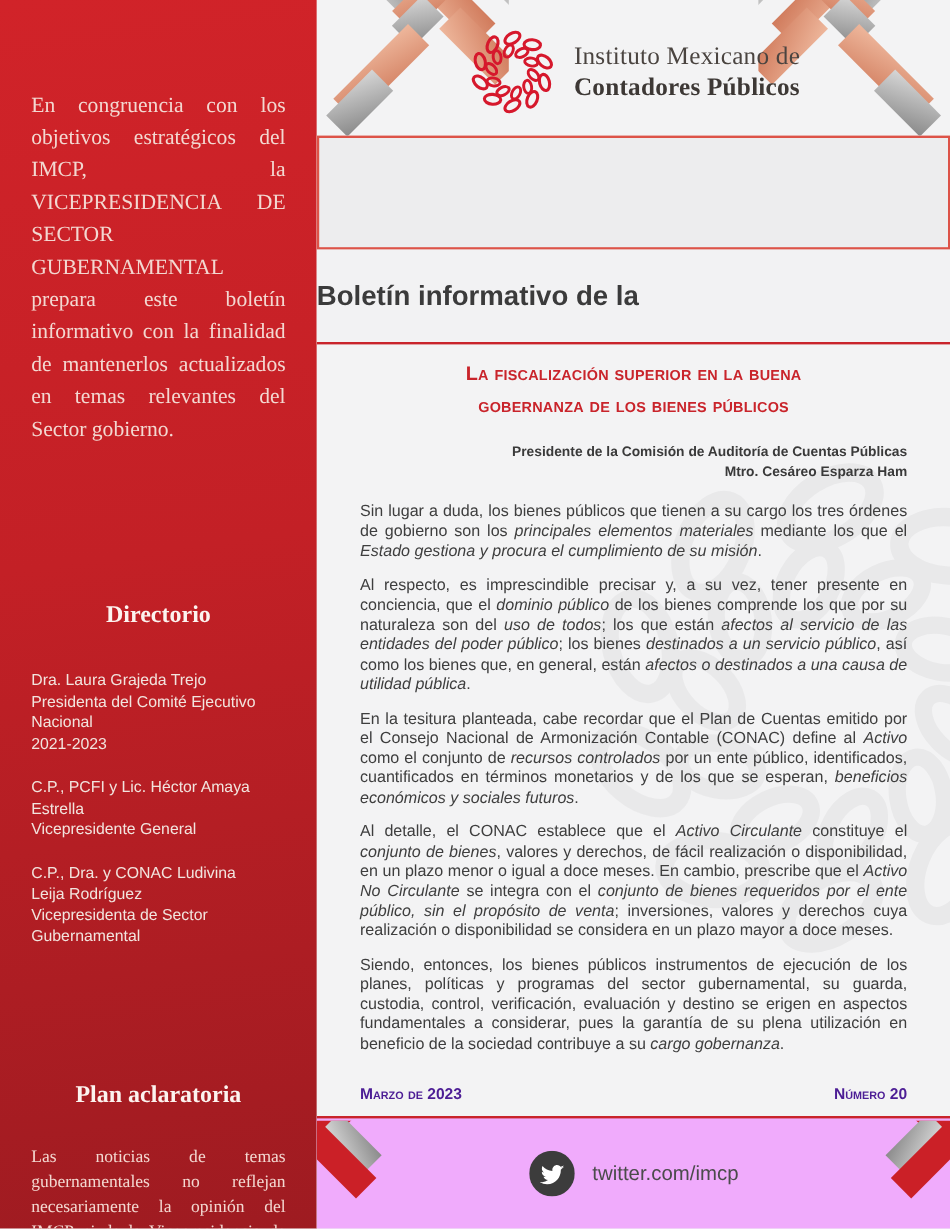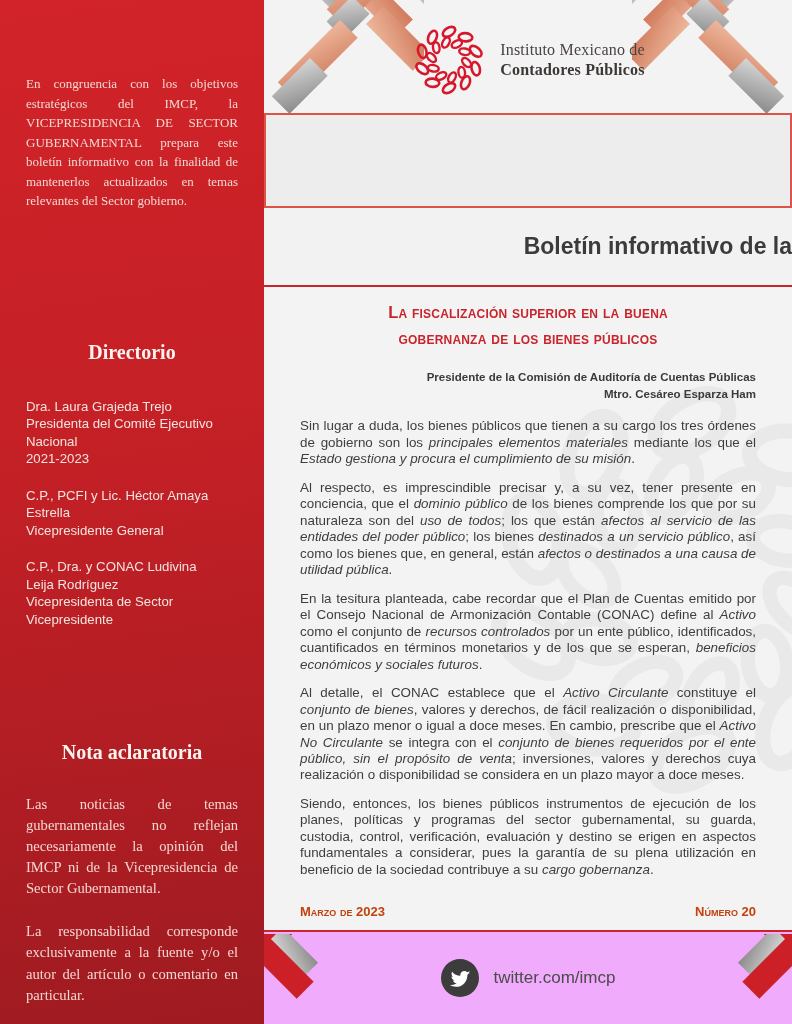--- a/index.html
+++ b/index.html
@@ -1,52 +1,52 @@
 <!DOCTYPE html>
 <html><head>
 <meta charset="utf-8">
 <style>
   * { margin:0; padding:0; box-sizing:border-box; }
   html,body { background:#e9e9ea; }
   .page { width:792px; height:1024px; display:flex; font-family:"Liberation Sans",sans-serif; background:#f3f3f4; overflow:hidden; position:relative; }
 
   
   .sidebar { width:264px; flex:none; background:linear-gradient(172deg,#d12329 0%, #c32026 45%, #9e1b21 100%); color:#f3e2db; padding:74px 26px 0; }
-  .intro { font-family:"Liberation Serif",serif; font-size:13px; line-height:1.5; text-align:justify; color:#f3d8d1; }
+  .intro { font-family:"Liberation Serif",serif; font-size:18px; line-height:1.5; text-align:justify; color:#f3d8d1; }
   .side-h { font-family:"Liberation Serif",serif; font-size:20px; font-weight:bold; text-align:center; color:#fcf3ef; }
   .side-h.dir { margin-top:130px; }
   .dir-list { margin-top:34px; font-size:13.2px; line-height:1.33; color:#f2e4de; }
   .dir-entry + .dir-entry { margin-top:19px; }
   .side-h.nota { margin-top:112px; }
   .nota-list { margin-top:30px; font-family:"Liberation Serif",serif; font-size:14.6px; line-height:1.45; text-align:justify; color:#f3d8d1; }
   .nota-list p + p { margin-top:22px; }
 
   
   .main { width:528px; flex:none; display:flex; flex-direction:column; background:#f3f3f4; position:relative; }
 
   .header { height:113px; flex:none; position:relative; overflow:hidden; display:flex; align-items:center; justify-content:center; }
   .brand { display:flex; align-items:center; gap:13px; margin-top:6px; position:relative; z-index:2; }
   .logo-svg { width:76px; height:76px; color:#d6182c; display:block; }
-  .brand-text { font-family:"Liberation Serif",serif; font-size:16px; line-height:1.22; color:#4a4440; letter-spacing:.2px; }
+  .brand-text { font-family:"Liberation Serif",serif; font-size:21px; line-height:1.22; color:#4a4440; letter-spacing:.2px; }
   .brand-text .b { font-weight:bold; color:#3d3835; }
   .weave { position:absolute; top:-6px; width:170px; height:122px; }
   .weave.l { left:-10px; }
   .weave.r { right:-10px; transform:scaleX(-1); }
 
   .red-box { height:95px; flex:none; border:2px solid #dd5348; background:#ededee; }
 
-  .banner { height:79px; flex:none; border-bottom:2px solid #c9242b; background:#f2f2f3; display:flex; flex-direction:column; justify-content:center; text-align:right; font-size:23px; font-weight:bold; color:#3b3b3b; line-height:1.24; }
+  .banner { height:79px; flex:none; border-bottom:2px solid #c9242b; background:#f2f2f3; display:flex; flex-direction:column; justify-content:center; text-align:left; font-size:23px; font-weight:bold; color:#3b3b3b; line-height:1.24; }
 
   .article { flex:1; position:relative; overflow:hidden; padding:12px 36px 6px; display:flex; flex-direction:column; }
   .watermark { position:absolute; top:78px; right:-125px; width:450px; height:450px; color:#555; opacity:.055; z-index:0; }
   .a-title { position:relative; z-index:1; font-size:16.5px; font-weight:bold; font-variant:small-caps; color:#c9242b; text-align:center; line-height:1.6; letter-spacing:.2px; }
   .author { position:relative; z-index:1; text-align:right; font-size:11.5px; font-weight:bold; color:#3a3a3a; line-height:1.5; margin-top:17px; }
   .paras { position:relative; z-index:1; margin-top:3px; }
   .paras p { font-size:13.4px; line-height:1.23; text-align:justify; color:#3e3e3e; margin-top:12px; }
-  .issue-row { position:relative; z-index:1; margin-top:auto; flex:none; display:flex; justify-content:space-between; font-variant:small-caps; font-weight:bold; font-size:13px; color:#c2410c; padding-bottom:5px;align-items:flex-end; }
+  .issue-row { position:relative; z-index:1; margin-top:auto; flex:none; display:flex; justify-content:space-between; font-variant:small-caps; font-weight:bold; font-size:13px; color:#4c1d95; padding-bottom:5px;align-items:flex-end; }
 
   .social { height:94px; flex:none; border-top:2px solid #c9242b; background:#f0abfc; display:flex; align-items:center; justify-content:center; gap:84px; position:relative; overflow:hidden; }
   .soc-item { display:flex; align-items:center; gap:15px; font-size:17px; color:#4b4b4b; cursor:pointer; position:relative; z-index:2; }
   .soc-ic { width:38px; height:38px; display:block; }
   .cross { position:absolute; top:2px; width:64px; height:92px; }
   .cross.l { left:0; }
   .cross.r { right:0; transform:scaleX(-1); }
 </style>
 </head>
 <body>
@@ -106,24 +106,24 @@
           <div>Presidenta del Comité Ejecutivo Nacional</div>
           <div>2021-2023</div>
         </div>
         <div class="dir-entry">
           <div>C.P., PCFI y Lic. Héctor Amaya Estrella</div>
           <div>Vicepresidente General</div>
         </div>
         <div class="dir-entry">
           <div>C.P., Dra. y CONAC Ludivina</div>
           <div>Leija Rodríguez</div>
-          <div>Vicepresidenta de Sector Vicepresidente</div>
+          <div>Vicepresidenta de Sector Gubernamental</div>
         </div>
       </div>
-    <h2 class="side-h nota">Nota aclaratoria</h2>
+    <h2 class="side-h nota">Plan aclaratoria</h2>
     <div class="nota-list">
         <p>Las noticias de temas gubernamentales no reflejan necesariamente la opinión del IMCP ni de la Vicepresidencia de Sector Gubernamental.</p>
         <p>La responsabilidad corresponde exclusivamente a la fuente y/o el autor del artículo o comentario en particular.</p>
       </div>
   </aside>
 
   <div class="main">
 
     <header class="header">
       <svg class="weave l" viewBox="0 0 170 122">

